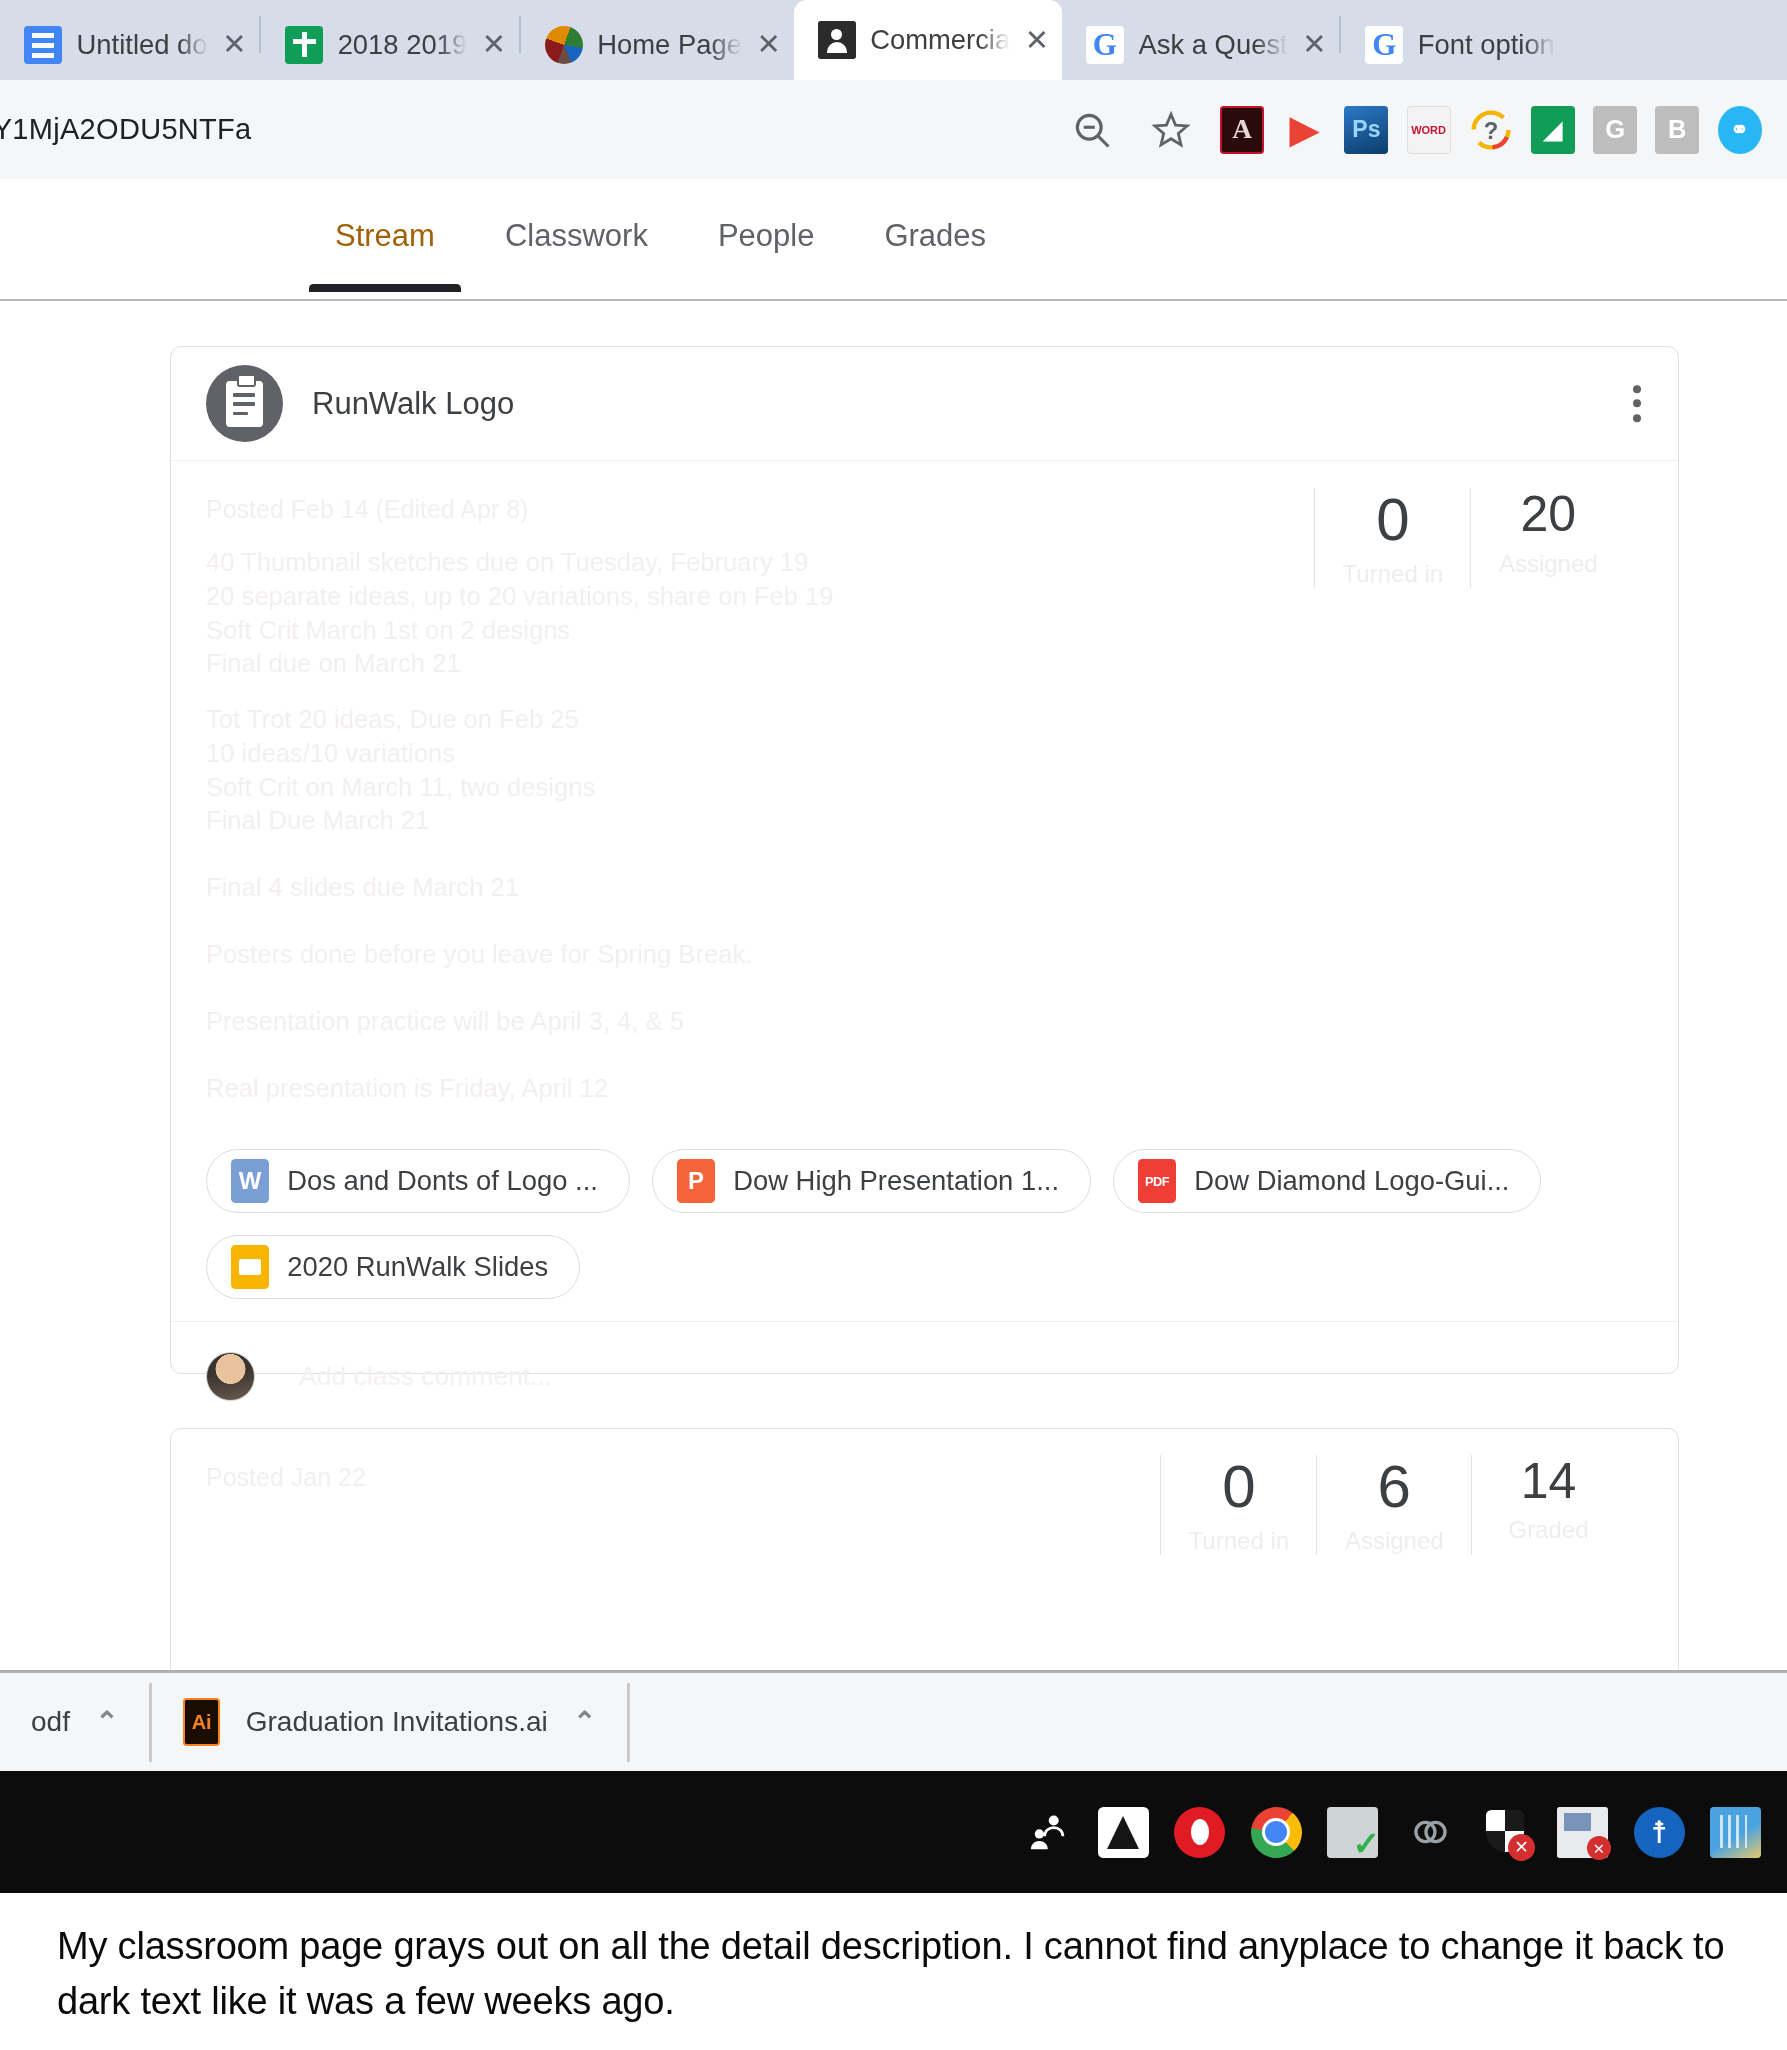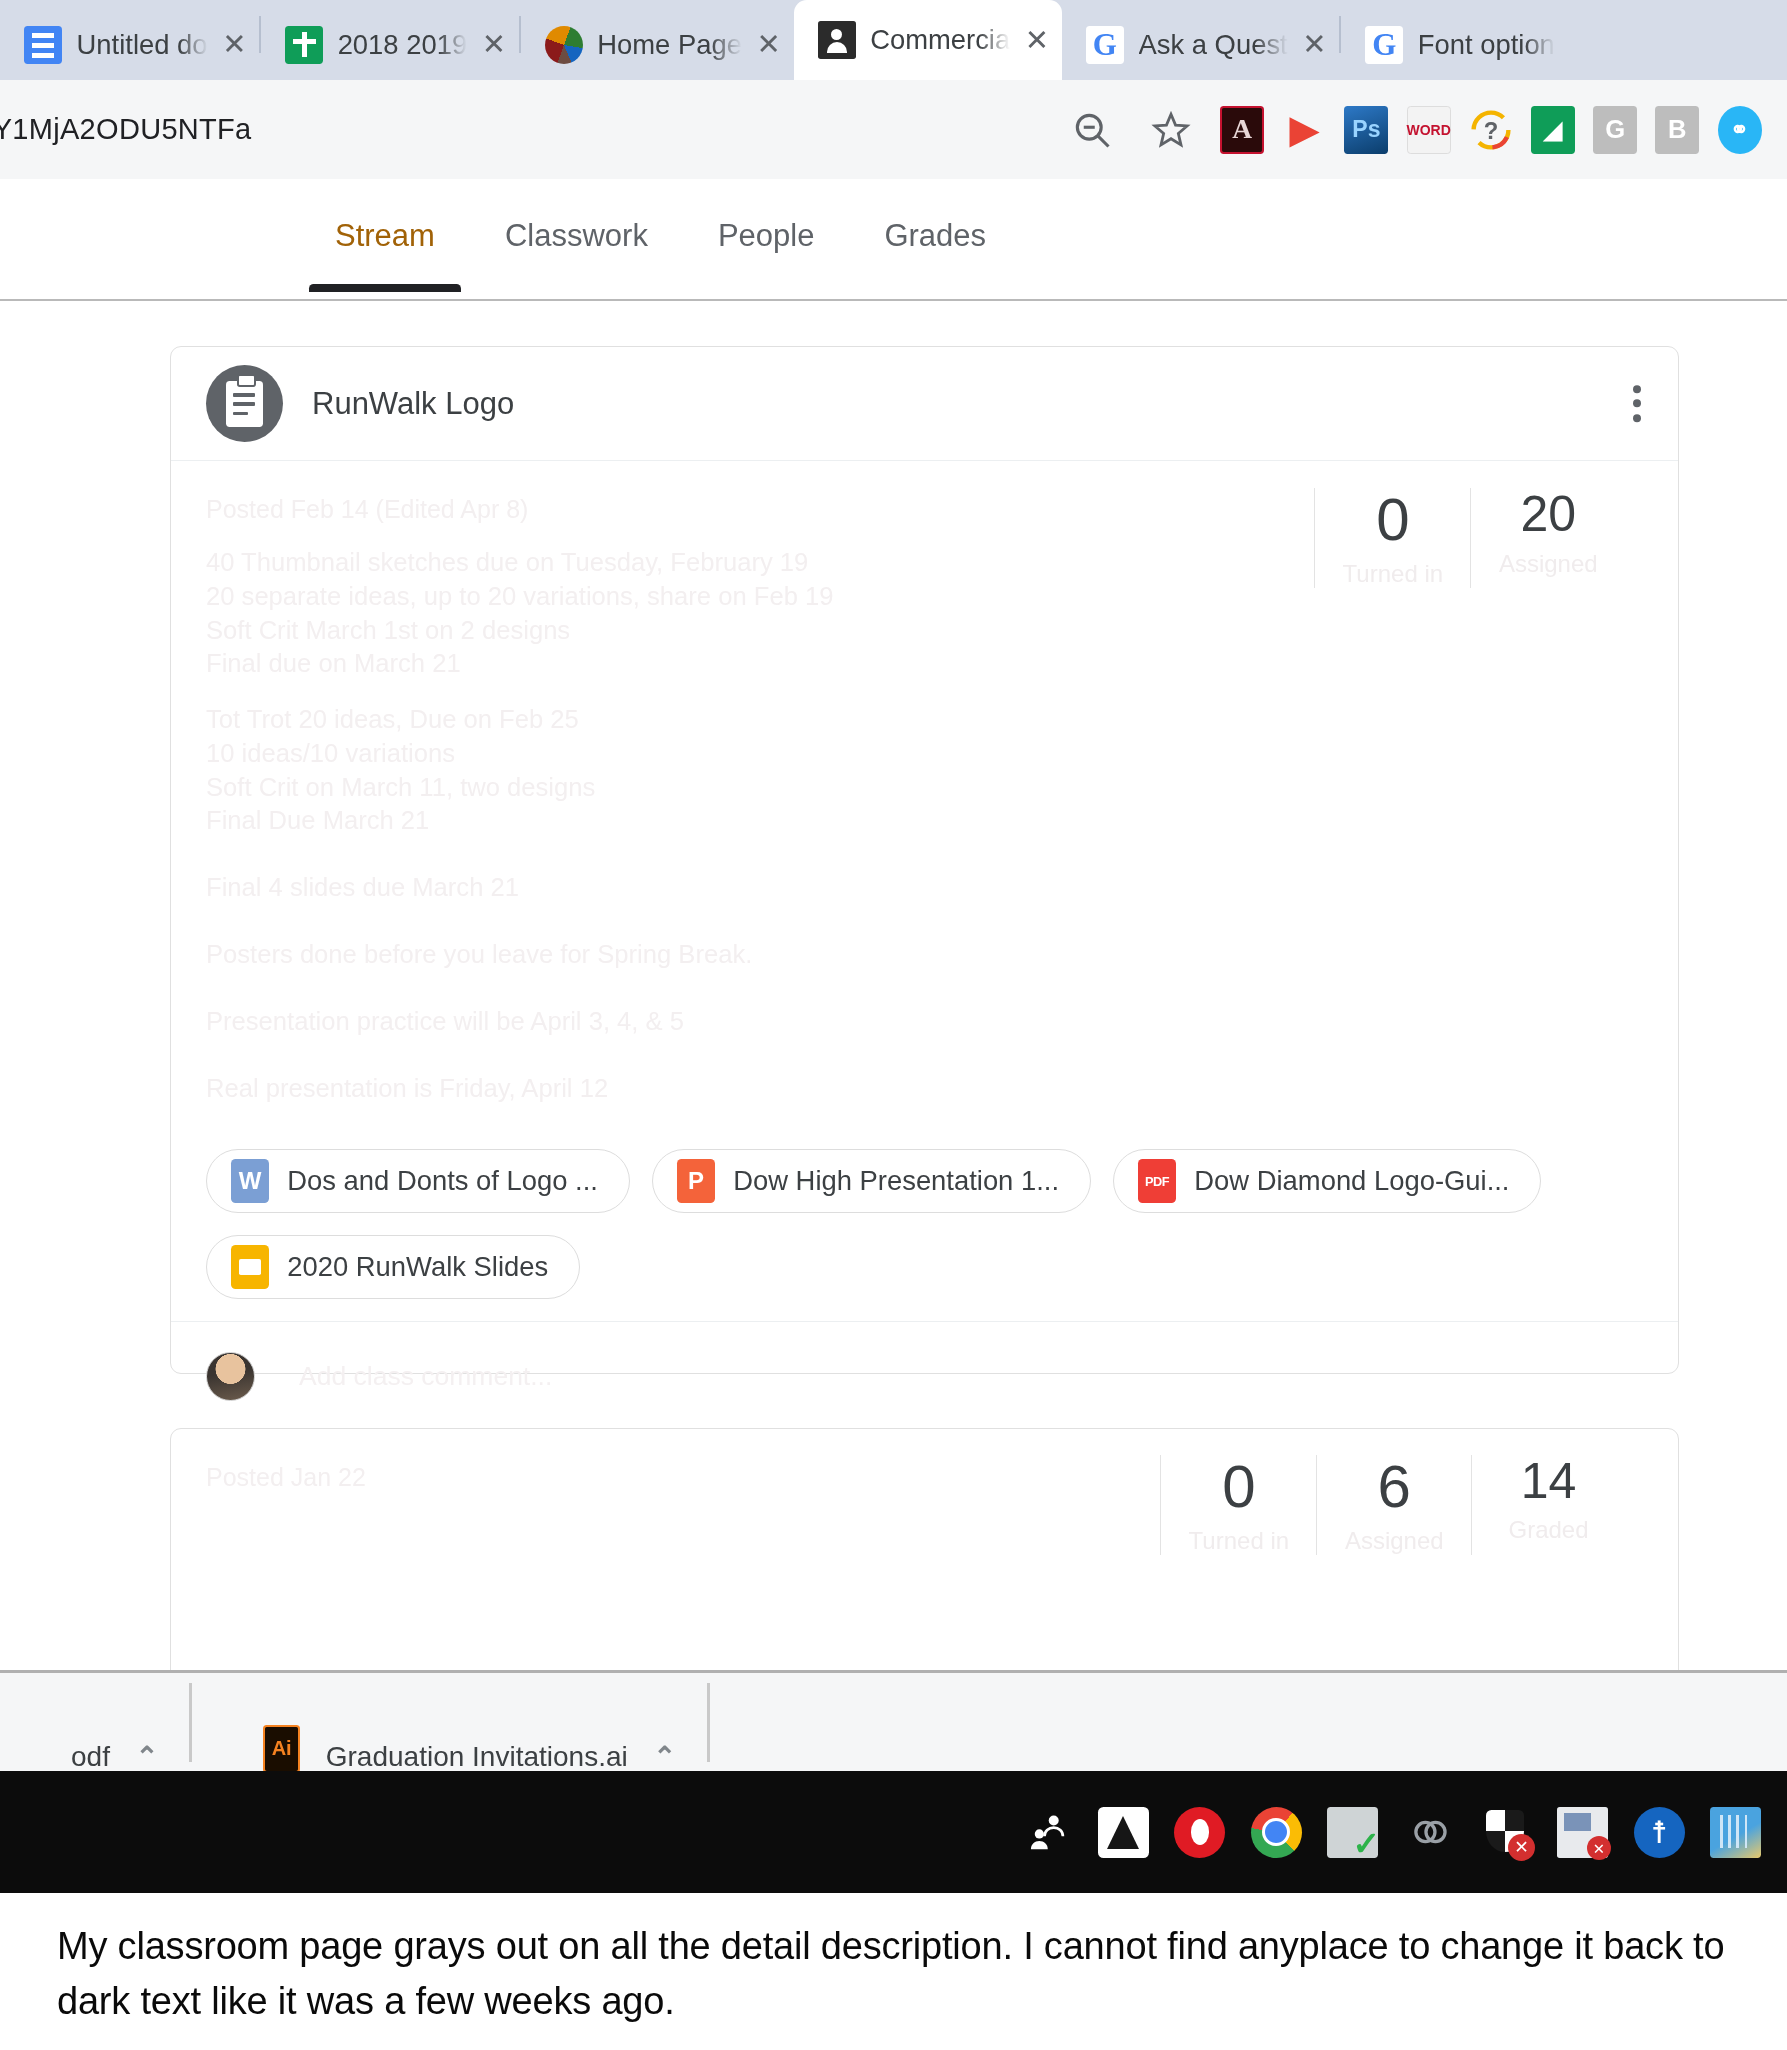--- a/index.html
+++ b/index.html
@@ -72,21 +72,21 @@
   .url-text { font-size:29px; color:#202124; letter-spacing:0.3px; margin-left:-7.3px; }
   .omni-actions { display:flex; align-items:center; gap:0; padding-right:16.4px; }
   .omni-btn { width:79px; height:79px; display:flex; align-items:center; justify-content:center; cursor:pointer; }
   .ext-ico { width:44px; height:48px; margin:0 9.1px; border-radius:3.7px; position:relative;
              display:flex; align-items:center; justify-content:center;
              font-size:24px; font-weight:700; color:#fff; }
   .ext-acrobat { background:#2a0a0a; border:2.7px solid #c4122f; }
   .ext-acrobat::after { content:"\0041"; font-family:"Liberation Serif", serif; color:#e8d6d6; font-size:27.4px; }
   .ext-red-arrow { background:transparent; color:#ea4335; font-size:37px; }
   .ext-ps { background:linear-gradient(160deg,#2d79c7,#0b3d6b); color:#9ad4ff; font-size:23px; }
-  .ext-word { background:#f3f3f3; color:#c4122f; font-size:14px; border:0.9px solid #ddd; }
+  .ext-word { background:#f3f3f3; color:#c4122f; font-size:11px; border:0.9px solid #ddd; }
   .ext-q { background:transparent; color:#555; font-size:27.4px; }
   .ext-feed { background:#0f9d58; color:#fff; font-size:24px; }
   .ext-g { background:#bdbdbd; color:#fff; font-size:25.6px; }
   .ext-b { background:#bdbdbd; color:#fff; font-size:25.6px; }
   .ext-link { background:#29b6f6; border-radius:50%; color:#fff; font-size:22px; width:44px; }
 
   
   .cls-nav {
     position:absolute; left:0; top:179px; width:1787px; height:122px;
     background:#ffffff; border-bottom:2.7px solid #b9b9b9;
@@ -193,21 +193,21 @@
   }
   .comment-placeholder { font-size:26.5px; color:#f4f0f1; }
 
   
   .shelf {
     position:absolute; left:0; top:1670px; width:1787px; height:101px;
     background:#f5f6f7; border-top:3.7px solid #b0b0b0;
     display:flex; align-items:center;
   }
   .shelf-item {
-    display:flex; align-items:flex-end; gap:25.6px; height:101px; padding:0 31px; cursor:pointer;margin-left:40px;
+    display:flex; align-items:center; gap:25.6px; height:101px; padding:0 31px; cursor:pointer;
   }
   .shelf-sep { width:2.7px; height:79px; background:#c9c9c9; }
   .shelf-name { font-size:28px; color:#3c4043; white-space:nowrap; }
   .shelf-caret { font-size:27.4px; color:#80868b; font-weight:600; }
   .ai-ico {
     width:37px; height:48px; border-radius:3.7px; background:#1a0d00;
     border:2.7px solid #f58220; display:flex; align-items:center; justify-content:center;
     color:#f58220; font-size:20px; font-weight:700; flex:0 0 37px;
   }
 

